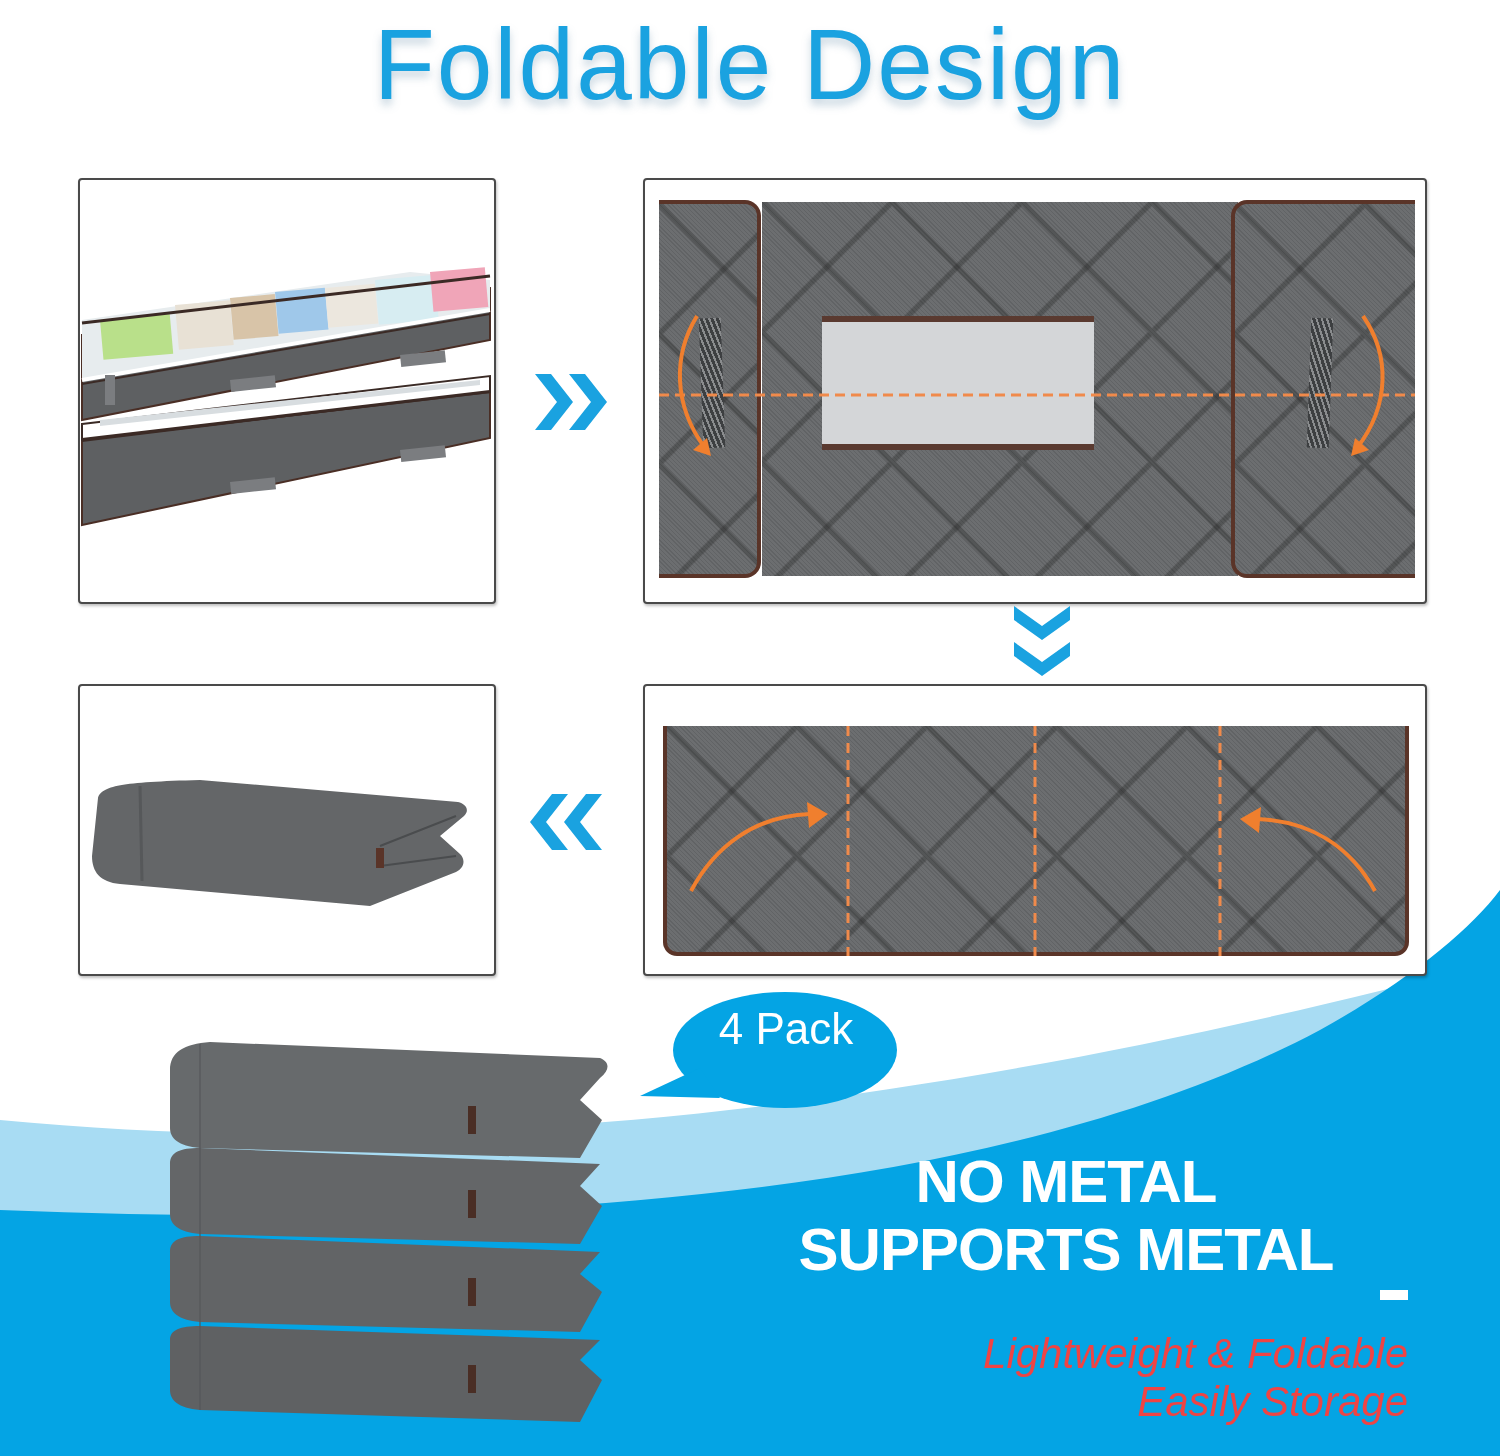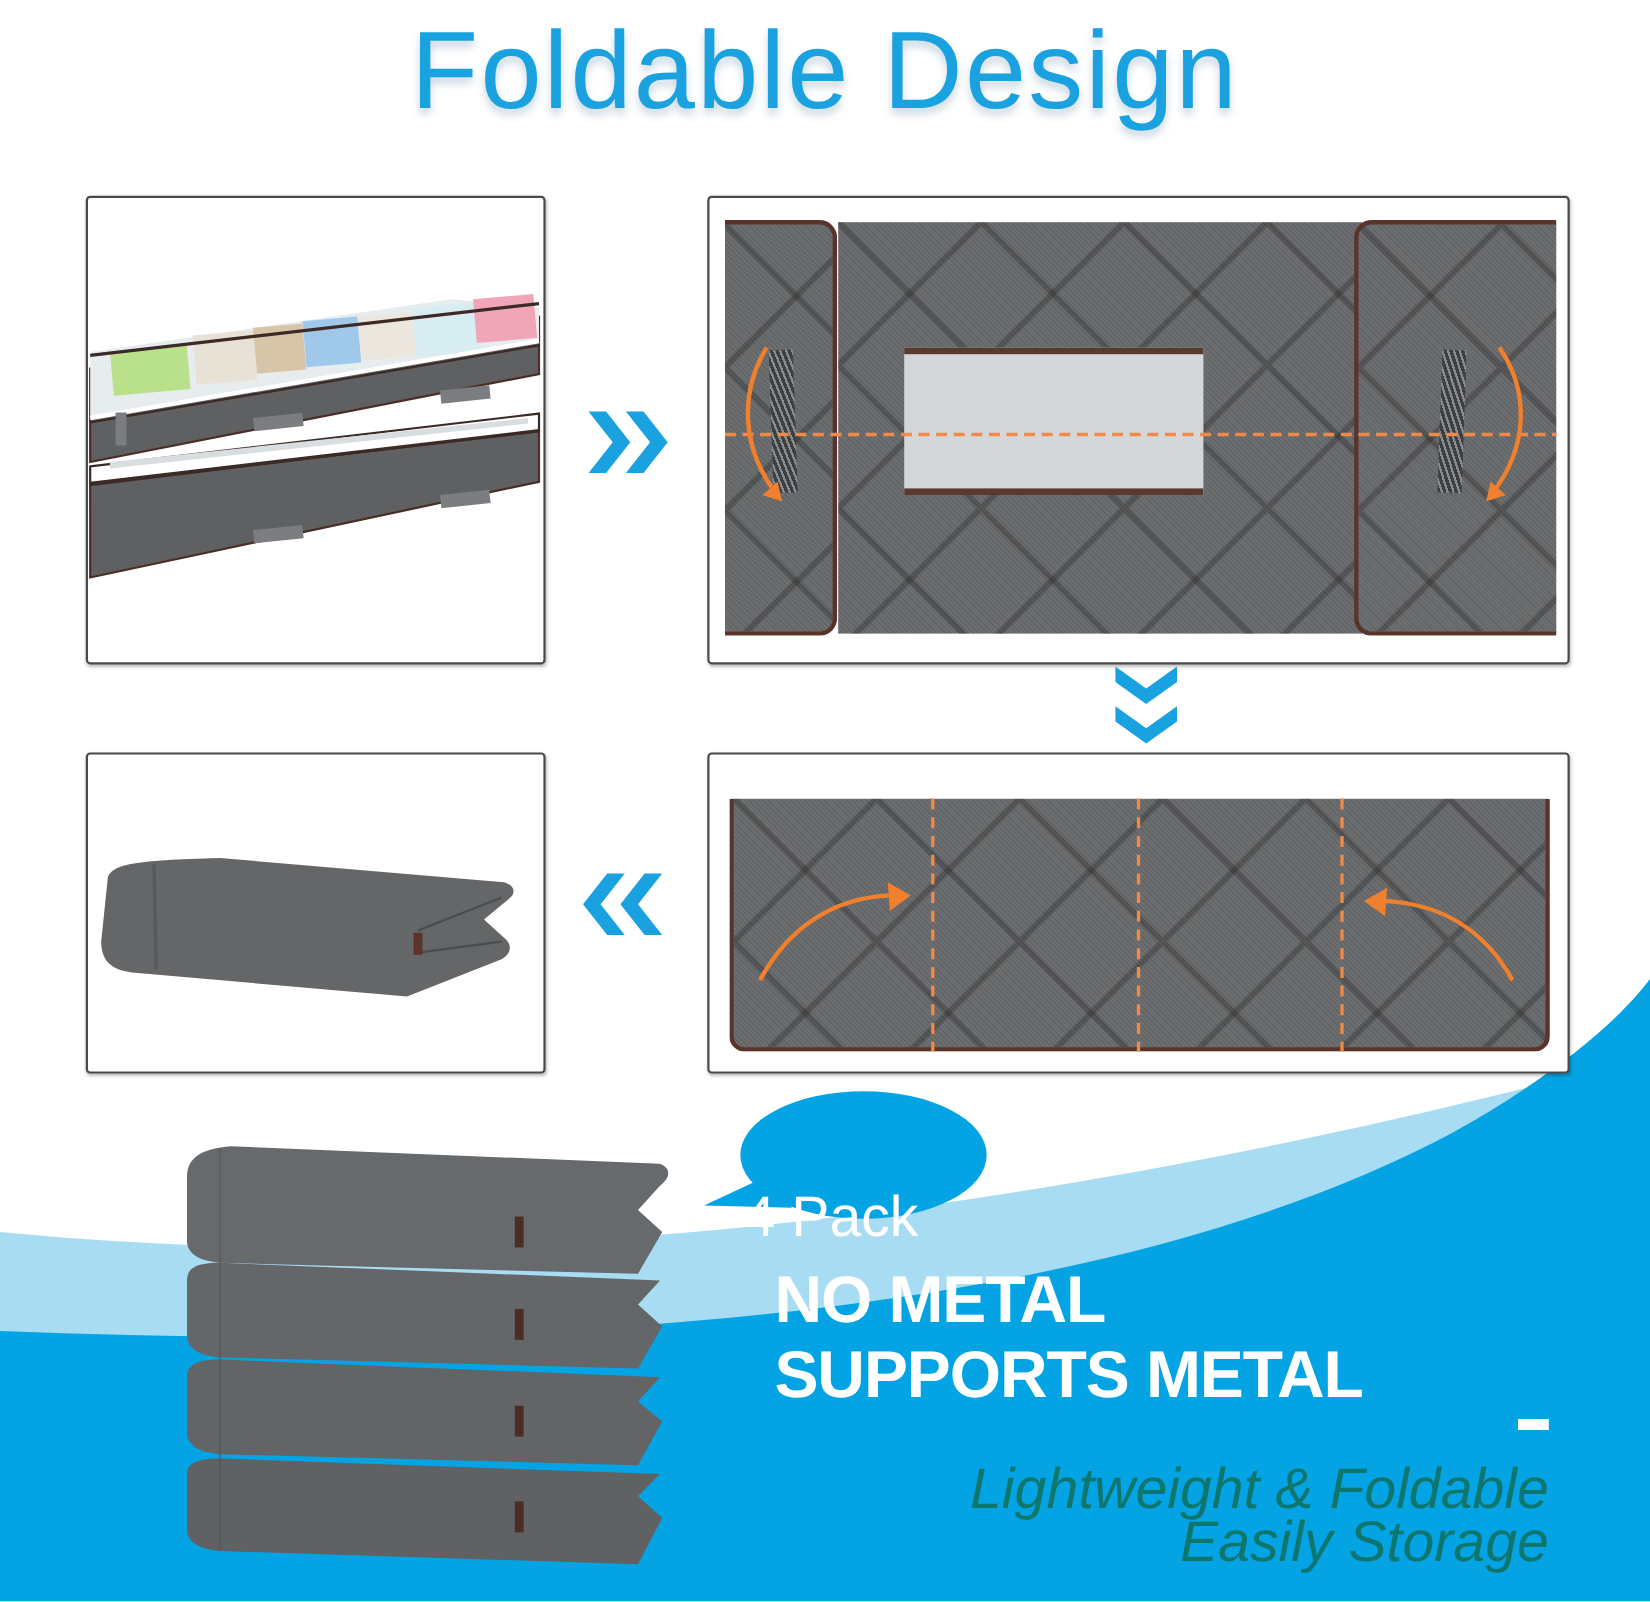--- a/index.html
+++ b/index.html
@@ -38,34 +38,34 @@
   .brown-edge { border: 4px solid #5a3428; }
 
   
   .chev svg { display: block; }
 
   
   .wave { left: 0; top: 0; width: 1500px; height: 1456px; pointer-events: none; }
 
   
   .bubble-text {
-    left: 676px; top: 1062px; width: 220px; height: 90px;
-    color: #fff; font-size: 52px; line-height: 90px; text-align: left;
+    left: 676px; top: 984px; width: 220px; height: 90px;
+    color: #fff; font-size: 44px; line-height: 90px; text-align: center;
   }
 
   
   .headline {
-    right: 96px; top: 1148px; width: 700px; text-align: left;
+    right: 84px; top: 1148px; width: 700px; text-align: center;
     color: #fff; font-weight: bold; font-size: 60px; line-height: 68px;
     letter-spacing: -1px;
   }
   .dash { left: 1380px; top: 1290px; width: 28px; height: 10px; background: #fff; }
   .sub {
     right: 92px; top: 1330px; width: 700px; text-align: right;
-    color: #0f766e; font-style: italic; font-size: 52px; line-height: 48px;
+    color: #ef4444; font-style: italic; font-size: 42px; line-height: 48px;
   }
 </style>
 </head>
 <body>
 
 <svg class="abs wave" viewBox="0 0 1500 1456">
   <path d="M0,1120 C420,1160 900,1120 1500,960 L1500,1456 L0,1456 Z" fill="#a8dcf3"></path>
   <path d="M0,1210 C500,1230 1000,1200 1320,1030 C1410,980 1470,930 1500,890 L1500,1456 L0,1456 Z" fill="#04a4e4"></path>
 </svg>
 

